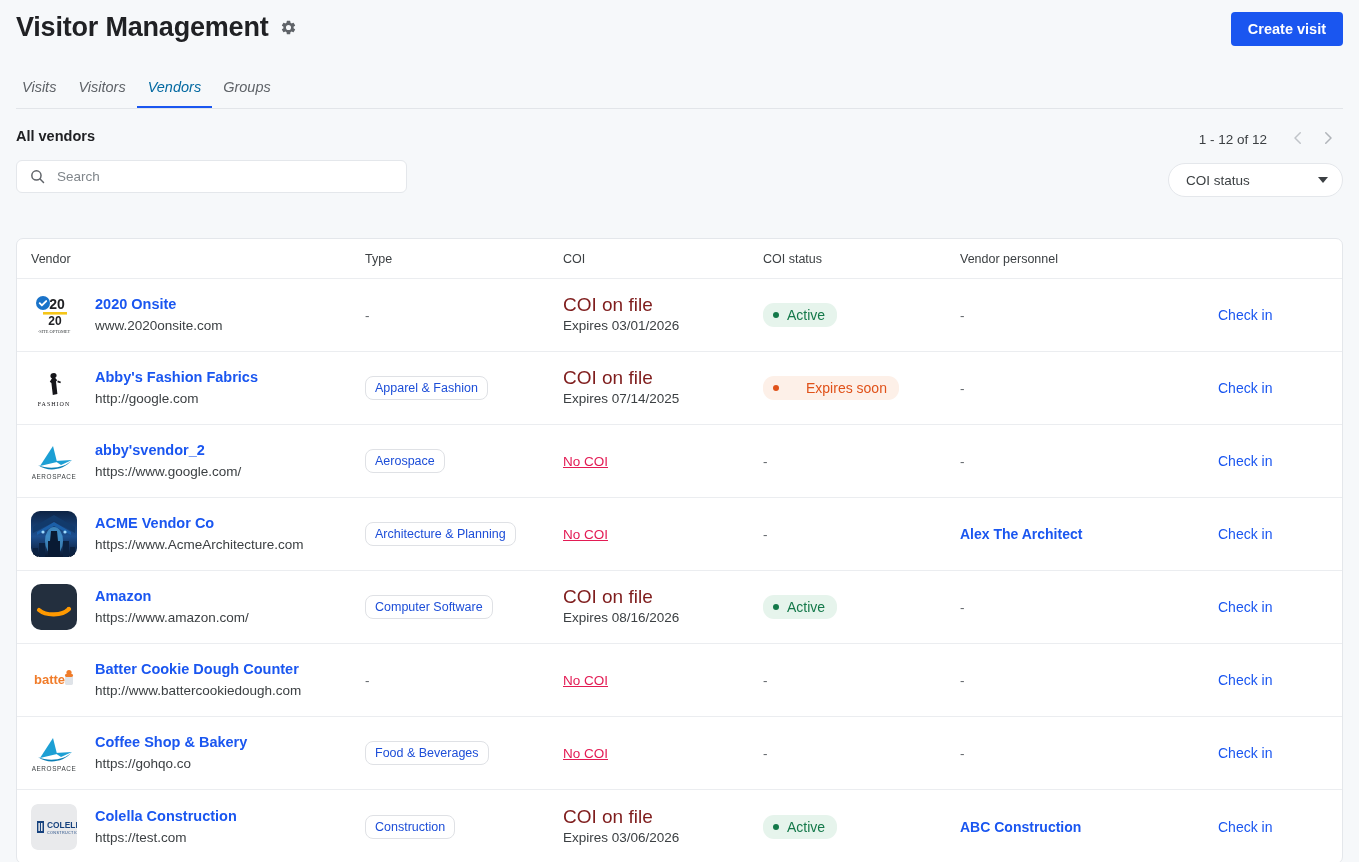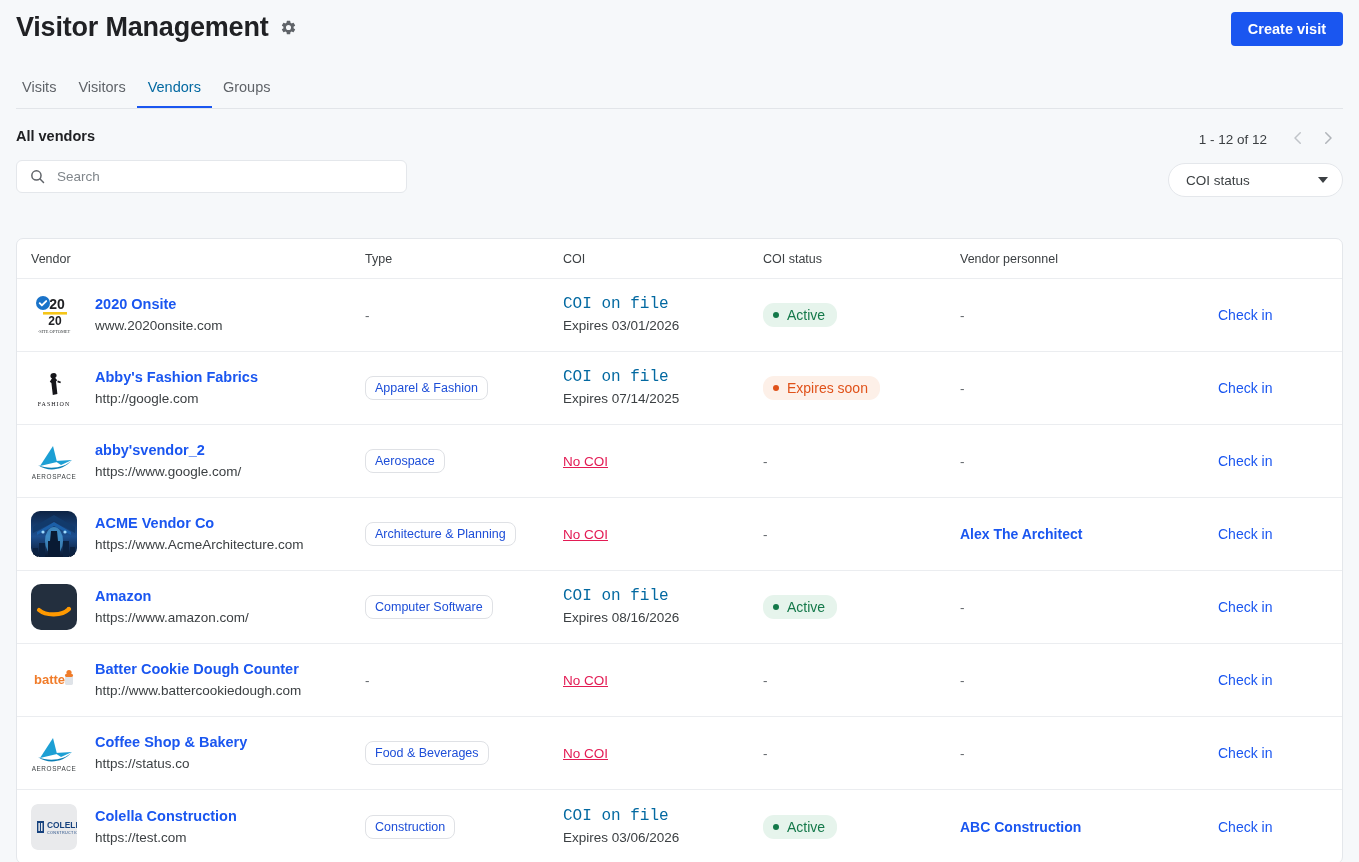--- a/index.html
+++ b/index.html
@@ -46,20 +46,21 @@
     margin-top: 22px;
     height: 44px;
     position: relative;
   }
   .tab {
     font-size: 14.5px; color: #5f6368;
     padding: 0 11px 14px 11px;
     cursor: pointer;
     position: relative;
     white-space: nowrap;
+    font-style: italic;
   }
   .tab:first-child { padding-left: 6px; }
   .tab.active { color: #0369a1; font-weight: normal; }
   .tab.active::after {
     content: ""; position: absolute;
     left: 0; right: 0; bottom: 0;
     height: 3px; background: #1a56f0;
   }
   .tabs-rule {
     position: absolute;
@@ -169,38 +170,38 @@
     display: inline-block;
     border: 1px solid #dfe1e5;
     border-radius: 8px;
     padding: 4px 9px;
     font-size: 12.5px; color: #1d4ed8;
     background: #ffffff;
     white-space: nowrap;
   }
   .dash { font-size: 13.5px; color: #5f6368; }
   .coi-lines { display: flex; flex-direction: column; }
-  .coi-main { font-size: 16px; color: #0369a1; line-height: 21px; font-family: Liberation Mono, monospace; }
+  .coi-main { font-size: 19px; color: #7f1d1d; line-height: 21px; }
   .coi-sub  { font-size: 13.5px; color: #3c4043; line-height: 21px; }
   .coi-none { font-size: 13.5px; color: #e31b54; text-decoration: underline; }
 
   .badge {
     display: inline-flex; align-items: center;
     border-radius: 11px;
     padding: 4px 12px 4px 10px;
     font-size: 14px;
     white-space: nowrap;
   }
   .badge .dot {
     width: 6px; height: 6px; border-radius: 50%;
     margin-right: 8px; flex: 0 0 6px;
   }
   .badge.active { background: #e6f4ec; color: #14794a; }
   .badge.active .dot { background: #14794a; }
-  .badge.soon { background: #fdf0e8; color: #e0521a; }
+  .badge.soon { background: #fdf0e8; color: #e0521a; gap: 19px; }
   .badge.soon .dot { background: #e0521a; }
 
   .person-link {
     font-size: 14px; font-weight: bold; color: #1a56f0; cursor: pointer;
   }
   .checkin-link {
     font-size: 14px; color: #1a56f0; cursor: pointer;
   }
 </style>
 </head>
@@ -455,21 +456,21 @@
               <svg width="46" height="46" viewBox="0 0 46 46">
                 <rect width="46" height="46" fill="#fff"></rect>
                 <path d="M22 8 L9 28 L26 24 Z" fill="#1c9fd4"></path>
                 <path d="M7 27 C16 34 32 33 41 22 C34 30 18 32 7 27 Z" fill="#0b7fb5"></path>
                 <path d="M24 23 L41 22 L30 27 Z" fill="#1c9fd4"></path>
                 <text x="23" y="41" font-family="Liberation Sans, sans-serif" font-size="6.4" letter-spacing="0.6" fill="#3c4043" text-anchor="middle">AEROSPACE</text>
               </svg>
             </div>
             <div class="vendor-text">
               <div class="vendor-name">Coffee Shop &amp; Bakery</div>
-              <div class="vendor-url">https://status.co</div>
+              <div class="vendor-url">https://gohqo.co</div>
             </div>
           </div>
           <div class="c-type"><span class="chip">Food &amp; Beverages</span></div>
           <div class="c-coi"><span class="coi-none">No COI</span></div>
           <div class="c-status"><span class="dash">-</span></div>
           <div class="c-person"><span class="dash">-</span></div>
           <div class="c-action"><span class="checkin-link">Check in</span></div>
         </div>
         <div class="row">
           <div class="c-vendor">

